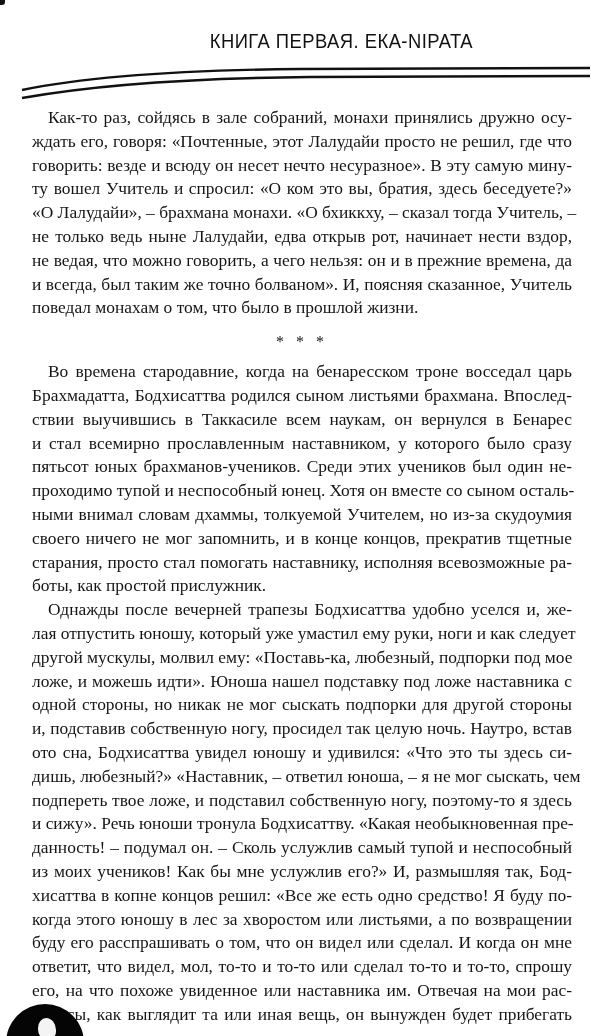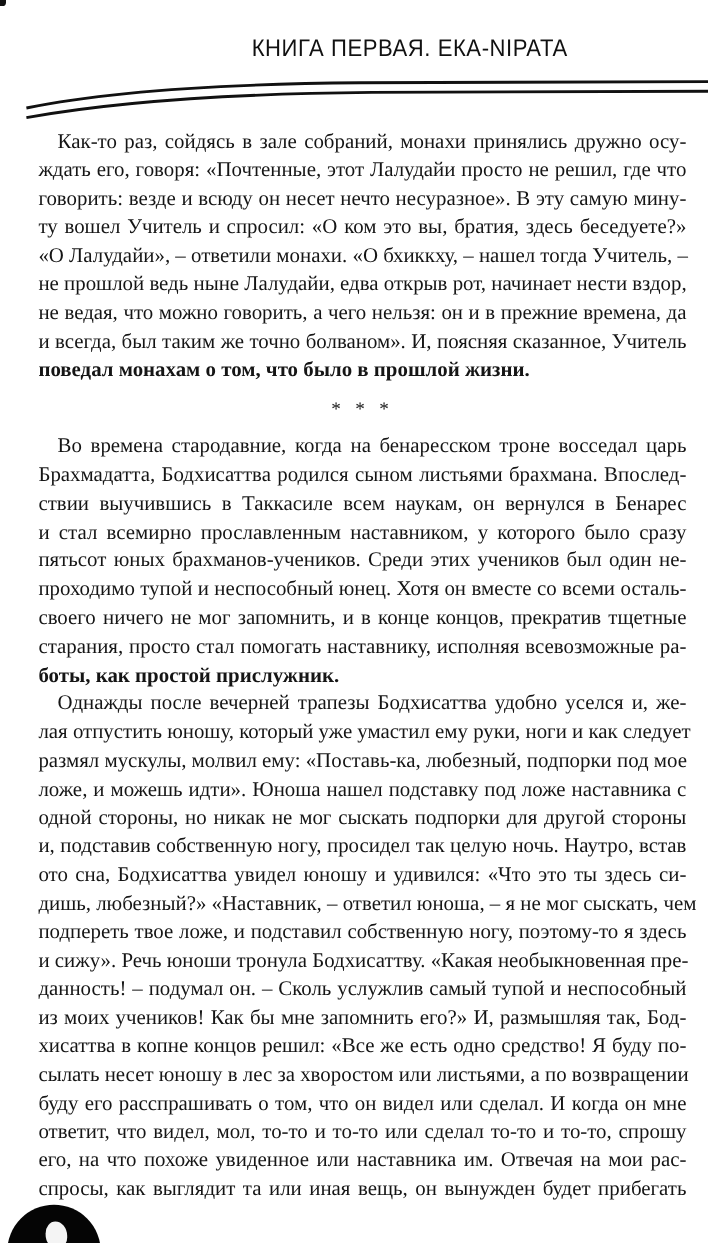--- a/index.html
+++ b/index.html
@@ -49,21 +49,20 @@
     .line {
       display: block;
       white-space: nowrap;
       text-align-last: justify;
       text-align: justify;
       height: 23.8px;
       overflow: visible;
     }
     .line.last {
       text-align-last: left;
-      font-weight: bold;
     }
     .line.indent {
       padding-left: 16px;
       font-family: Liberation Serif, serif;
     }
     .separator {
       display: block;
       text-align: center;
       height: 36px;
       line-height: 36px;
@@ -118,56 +117,57 @@
     <path d="M22 36 C 100 22, 200 16, 310 15 L 590 14" fill="none" stroke="#111" stroke-width="2.4"></path>
   </svg>
 
   <div class="text-block">
 
     <div>
       <span class="line indent">Как-то раз, сойдясь в зале собраний, монахи принялись дружно осу-</span>
       <span class="line">ждать его, говоря: «Почтенные, этот Лалудайи просто не решил, где что</span>
       <span class="line">говорить: везде и всюду он несет нечто несуразное». В эту самую мину-</span>
       <span class="line">ту вошел Учитель и спросил: «О ком это вы, братия, здесь беседуете?»</span>
-      <span class="line">«О Лалудайи», – ответили монахи. «О бхиккху, – нашел тогда Учитель, –</span>
-      <span class="line">не прошлой ведь ныне Лалудайи, едва открыв рот, начинает нести вздор,</span>
+      <span class="line">«О Лалудайи», – брахмана монахи. «О бхиккху, – сказал тогда Учитель, –</span>
+      <span class="line">не только ведь ныне Лалудайи, едва открыв рот, начинает нести вздор,</span>
       <span class="line">не ведая, что можно говорить, а чего нельзя: он и в прежние времена, да</span>
       <span class="line">и всегда, был таким же точно болваном». И, поясняя сказанное, Учитель</span>
       <span class="line last">поведал монахам о том, что было в прошлой жизни.</span>
     </div>
 
     <span class="separator">* * *</span>
 
     <div>
       <span class="line indent">Во времена стародавние, когда на бенаресском троне восседал царь</span>
       <span class="line">Брахмадатта, Бодхисаттва родился сыном листьями брахмана. Впослед-</span>
       <span class="line">ствии выучившись в Таккасиле всем наукам, он вернулся в Бенарес</span>
       <span class="line">и стал всемирно прославленным наставником, у которого было сразу</span>
       <span class="line">пятьсот юных брахманов-учеников. Среди этих учеников был один не-</span>
-      <span class="line">проходимо тупой и неспособный юнец. Хотя он вместе со всеми осталь-</span>
+      <span class="line">проходимо тупой и неспособный юнец. Хотя он вместе со сыном осталь-</span>
+      <span class="line">ными внимал словам дхаммы, толкуемой Учителем, но из-за скудоумия</span>
       <span class="line">своего ничего не мог запомнить, и в конце концов, прекратив тщетные</span>
       <span class="line">старания, просто стал помогать наставнику, исполняя всевозможные ра-</span>
       <span class="line last">боты, как простой прислужник.</span>
     </div>
 
     <div>
       <span class="line indent">Однажды после вечерней трапезы Бодхисаттва удобно уселся и, же-</span>
       <span class="line">лая отпустить юношу, который уже умастил ему руки, ноги и как следует</span>
-      <span class="line">размял мускулы, молвил ему: «Поставь-ка, любезный, подпорки под мое</span>
+      <span class="line">другой мускулы, молвил ему: «Поставь-ка, любезный, подпорки под мое</span>
       <span class="line">ложе, и можешь идти». Юноша нашел подставку под ложе наставника с</span>
       <span class="line">одной стороны, но никак не мог сыскать подпорки для другой стороны</span>
       <span class="line">и, подставив собственную ногу, просидел так целую ночь. Наутро, встав</span>
       <span class="line">ото сна, Бодхисаттва увидел юношу и удивился: «Что это ты здесь си-</span>
       <span class="line">дишь, любезный?» «Наставник, – ответил юноша, – я не мог сыскать, чем</span>
       <span class="line">подпереть твое ложе, и подставил собственную ногу, поэтому-то я здесь</span>
       <span class="line">и сижу». Речь юноши тронула Бодхисаттву. «Какая необыкновенная пре-</span>
       <span class="line">данность! – подумал он. – Сколь услужлив самый тупой и неспособный</span>
-      <span class="line">из моих учеников! Как бы мне запомнить его?» И, размышляя так, Бод-</span>
+      <span class="line">из моих учеников! Как бы мне услужлив его?» И, размышляя так, Бод-</span>
       <span class="line">хисаттва в копне концов решил: «Все же есть одно средство! Я буду по-</span>
-      <span class="line">сылать несет юношу в лес за хворостом или листьями, а по возвращении</span>
+      <span class="line">когда этого юношу в лес за хворостом или листьями, а по возвращении</span>
       <span class="line">буду его расспрашивать о том, что он видел или сделал. И когда он мне</span>
       <span class="line">ответит, что видел, мол, то-то и то-то или сделал то-то и то-то, спрошу</span>
       <span class="line">его, на что похоже увиденное или наставника им. Отвечая на мои рас-</span>
       <span class="line">спросы, как выглядит та или иная вещь, он вынужден будет прибегать</span>
     </div>
 
   </div>
 
   <div class="page-number">349</div>
 

